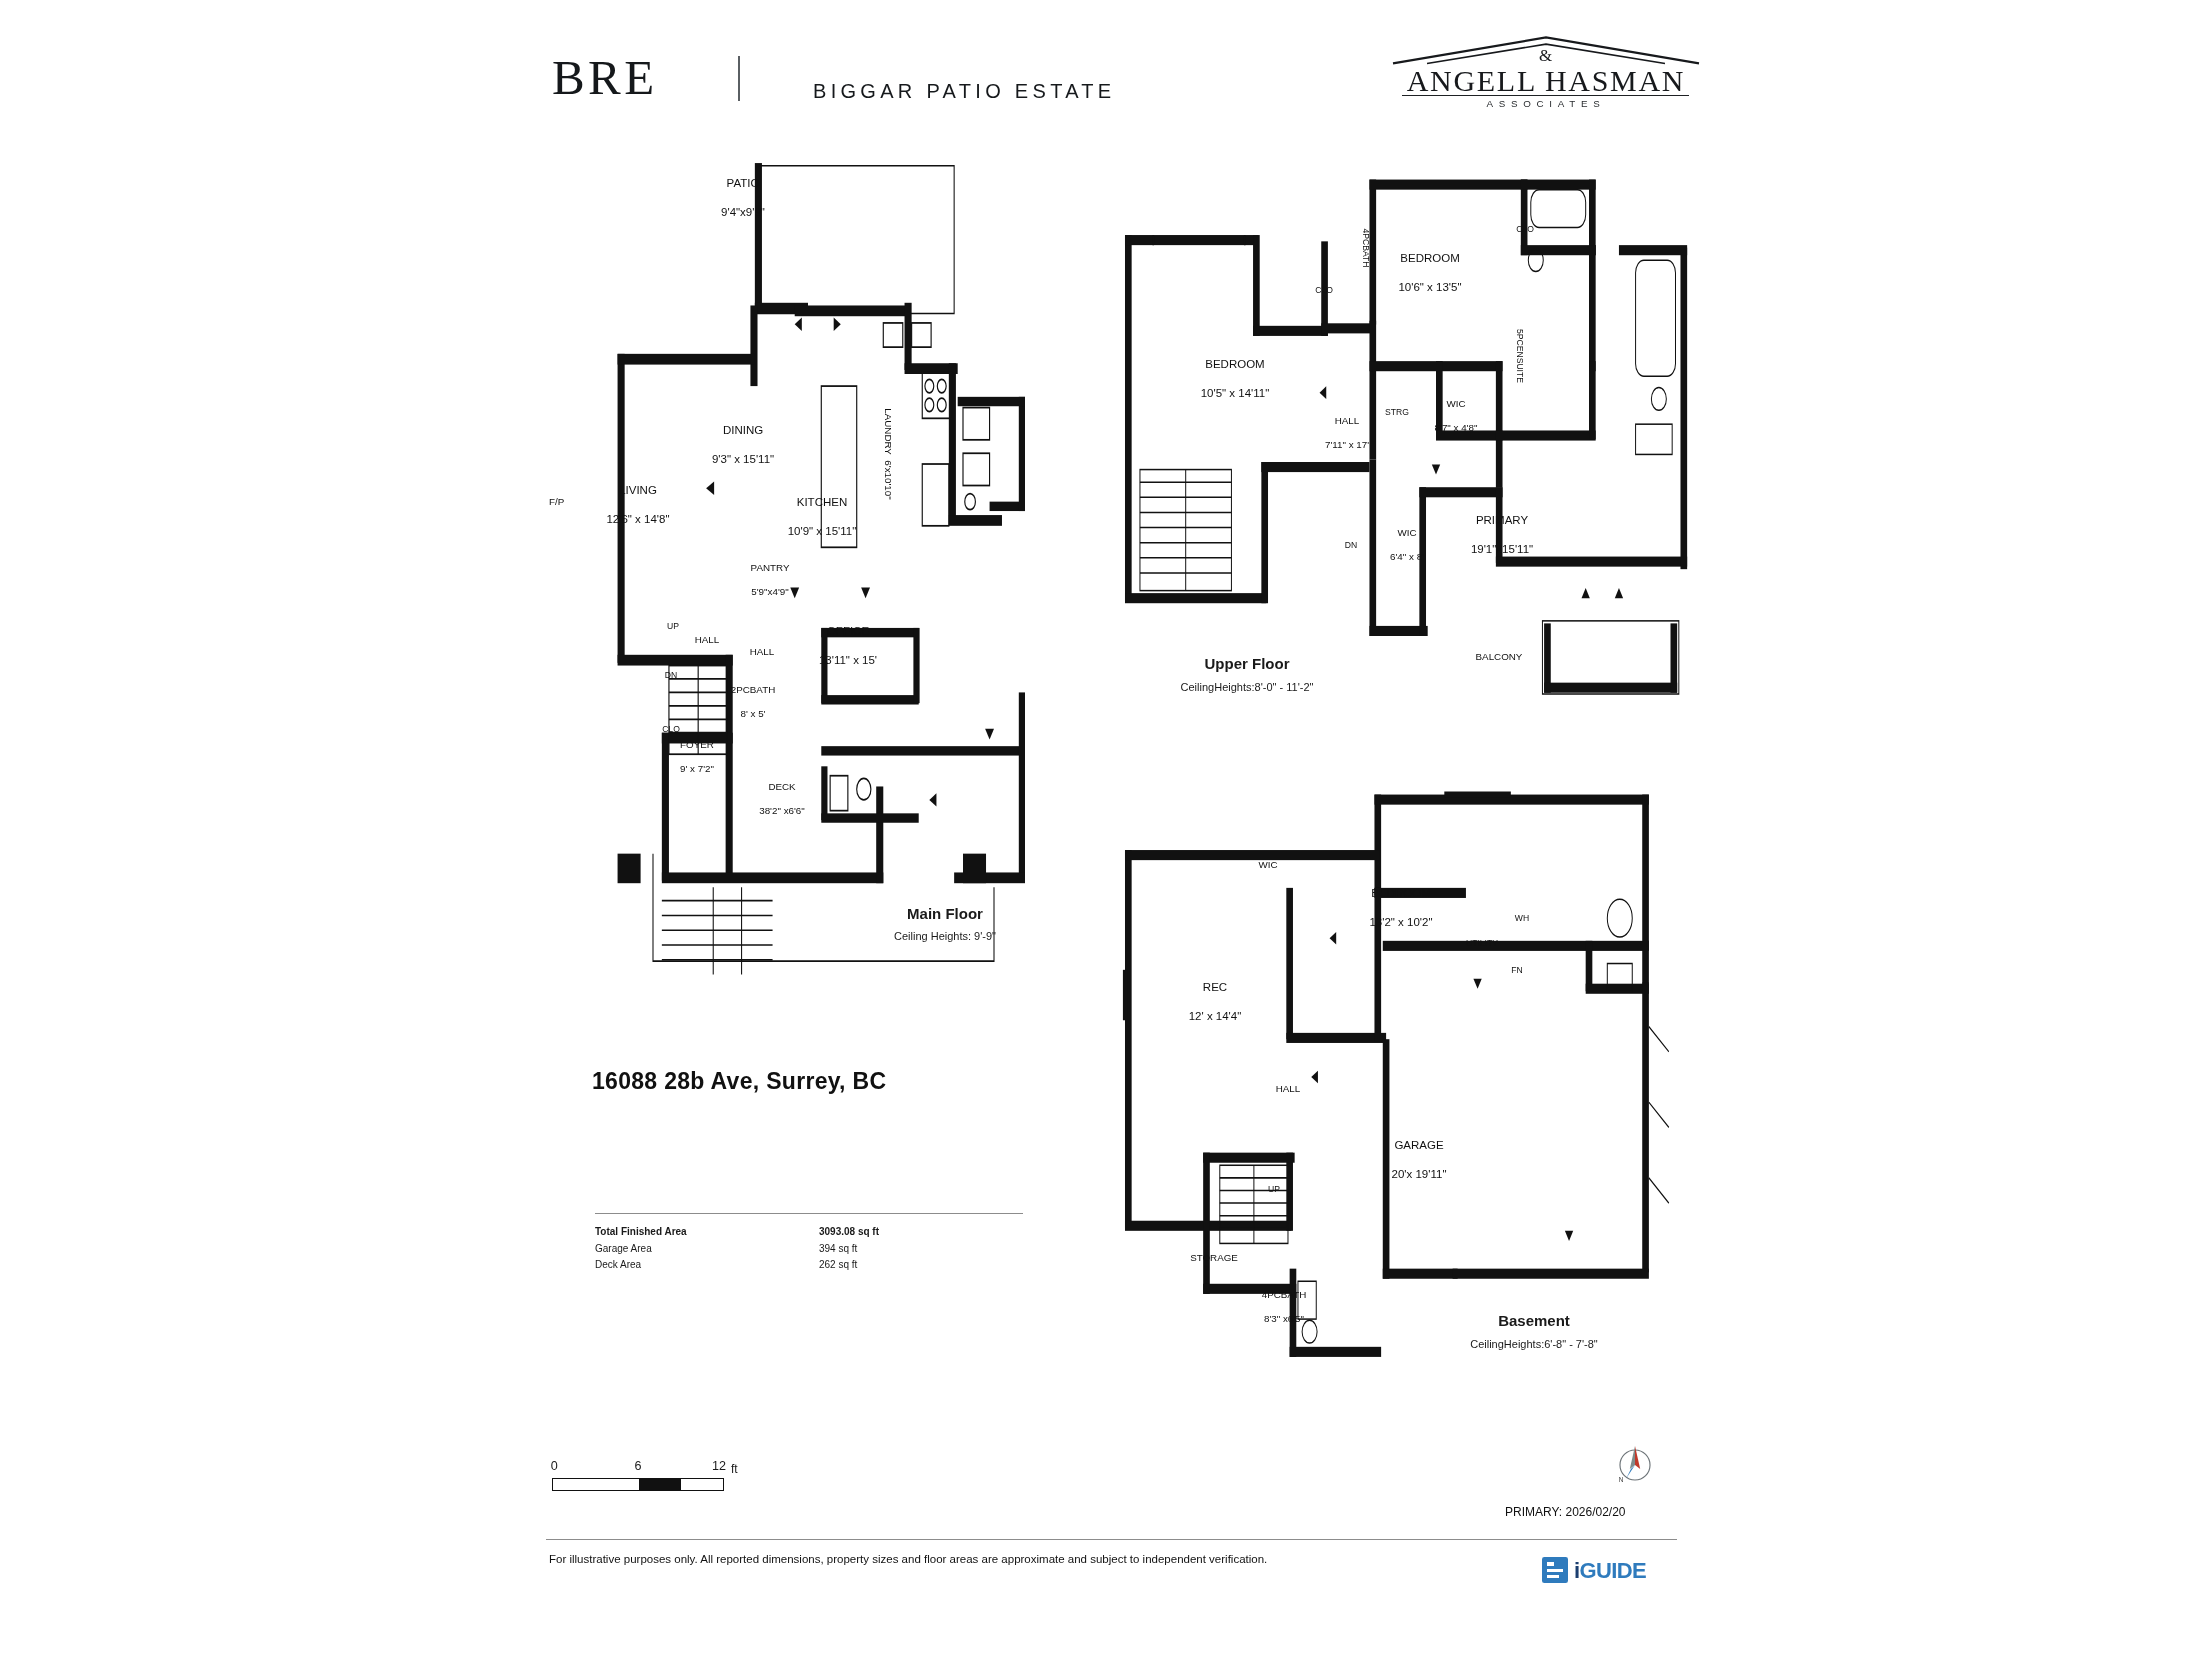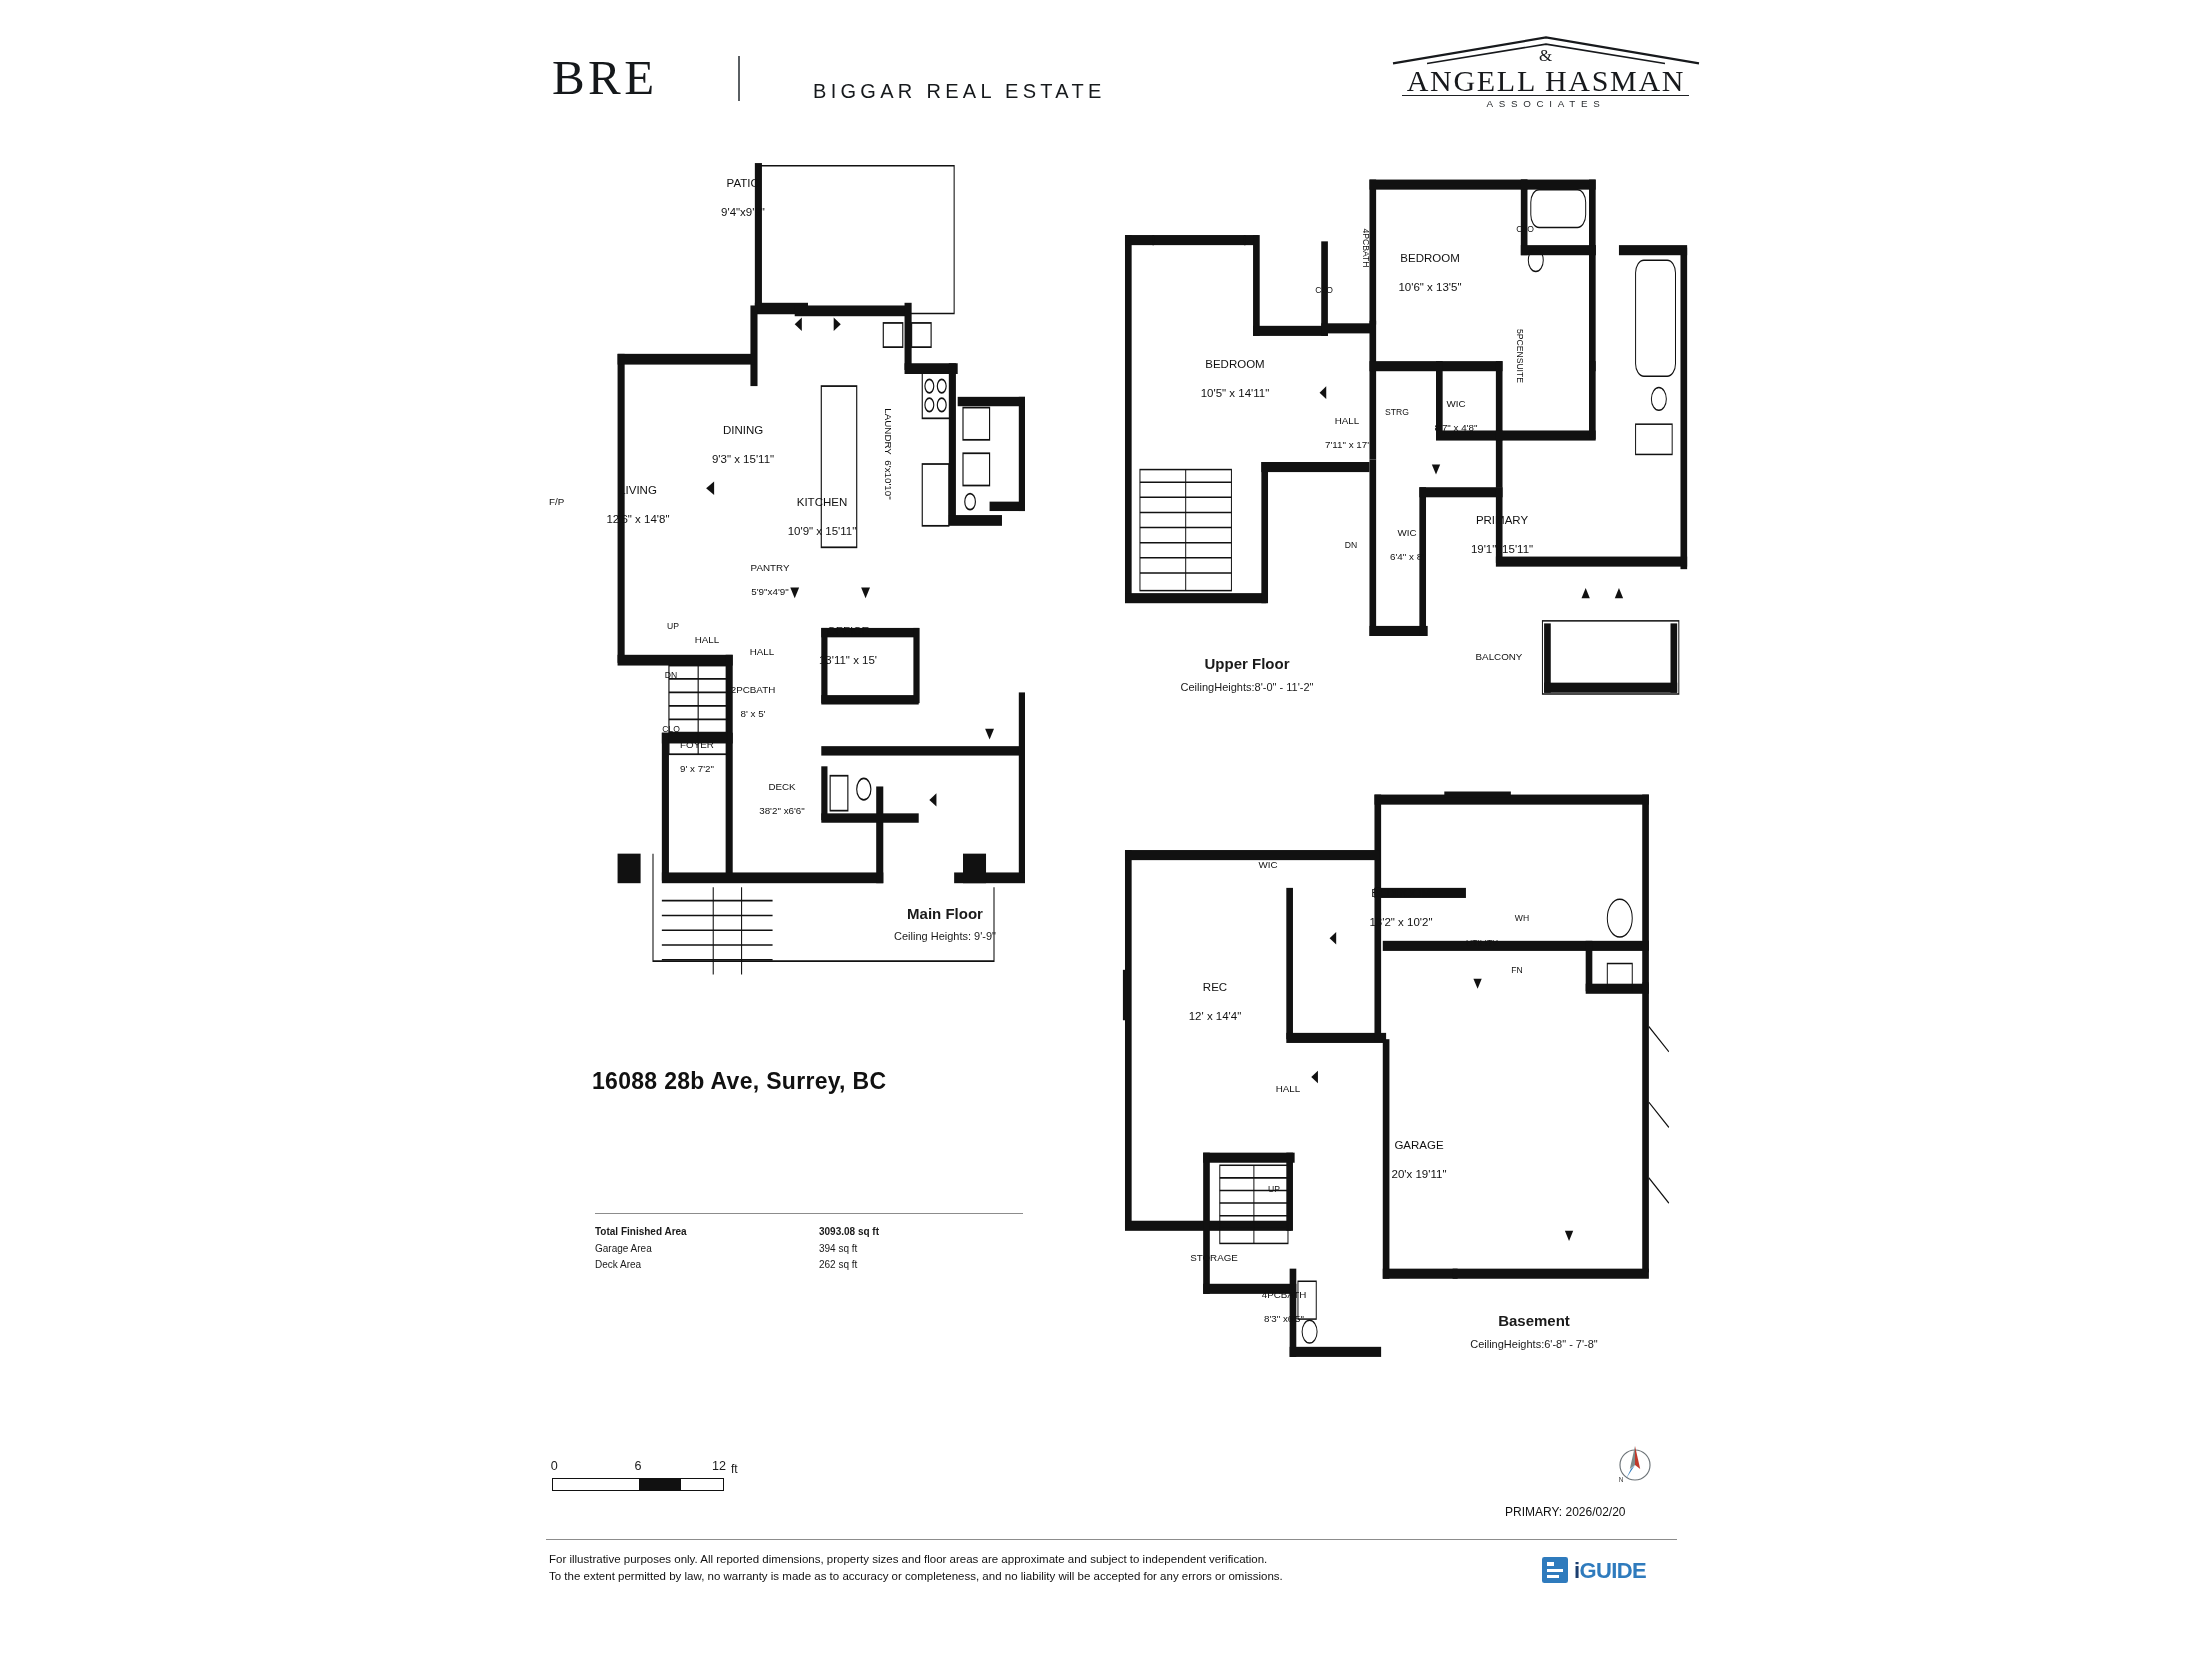--- a/index.html
+++ b/index.html
@@ -249,21 +249,21 @@
     display: block;
   }
 </style>
 </head>
 <body>
 
 <div class="page">
 
   <div class="brand-bre">BRE</div>
   <div class="brand-divider"></div>
-  <div class="brand-sub">BIGGAR REAL ESTATE</div>
+  <div class="brand-sub">BIGGAR PATIO ESTATE</div>
 
   <div class="logo-ah">
     <svg class="roofline" viewBox="0 0 560 60">
       <path d="M10,52 L280,6 L550,52" fill="none" stroke="#17191c" stroke-width="4"></path>
       <path d="M70,52 L280,18 L490,52" fill="none" stroke="#17191c" stroke-width="3"></path>
     </svg>
     <div class="ah-amp">&amp;</div>
     <div class="ah-name">ANGELL HASMAN</div>
     <div class="ah-rule"></div>
     <div class="ah-assoc">ASSOCIATES</div>
@@ -572,21 +572,20 @@
     </svg>
   </div>
   <div class="prepared">
     <span>PRIMARY:</span>
     <span>2026/02/20</span>
   </div>
 
   <div class="rule-bottom"></div>
   <div class="disclaimer">
     <div>For illustrative purposes only. All reported dimensions, property sizes and floor areas are approximate and subject to independent verification.</div>
-    <div>To the extent permitted by law, no warranty is made as to accuracy or completeness, and no liability will be accepted for any errors or omissions.</div>
   </div>
 
   <div class="iguide">
     <div class="iguide-box">
       <i style="left:5.2px; top:5.2px; width:6.9px; height:3.4px;"></i>
       <i style="left:5.2px; top:11.5px; width:16px; height:3.4px;"></i>
       <i style="left:5.2px; top:18px; width:11.5px; height:3.4px;"></i>
     </div>
     <div class="iguide-text"><span>i</span><span class="g">GUIDE</span></div>
   </div>

